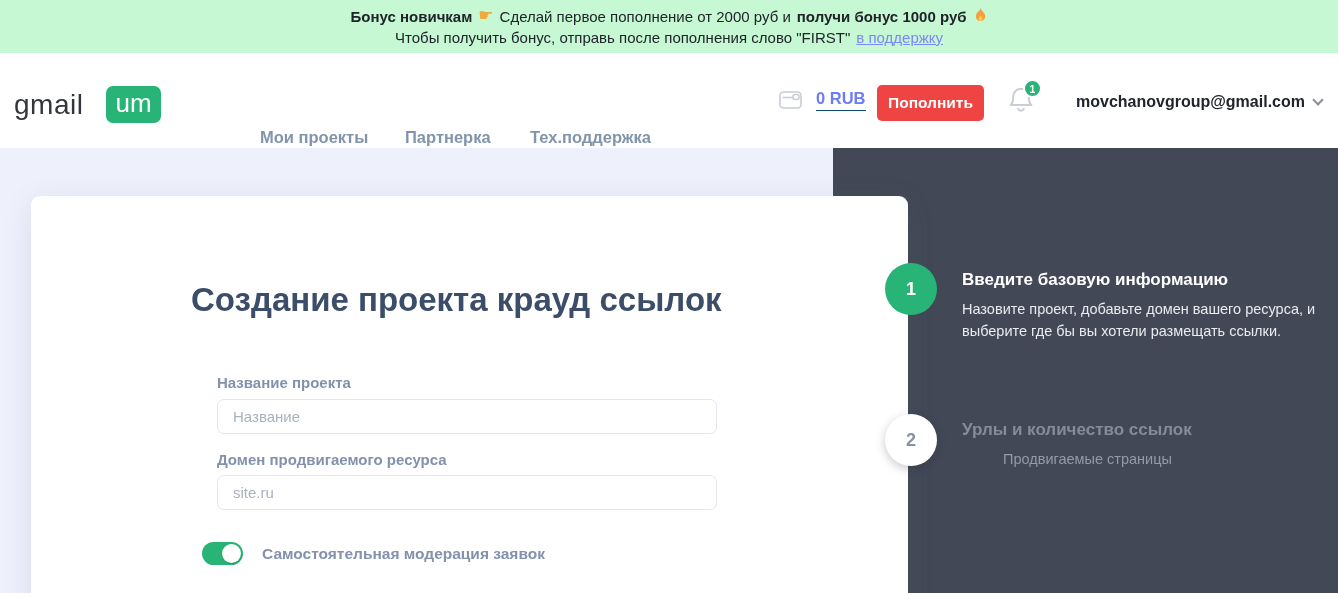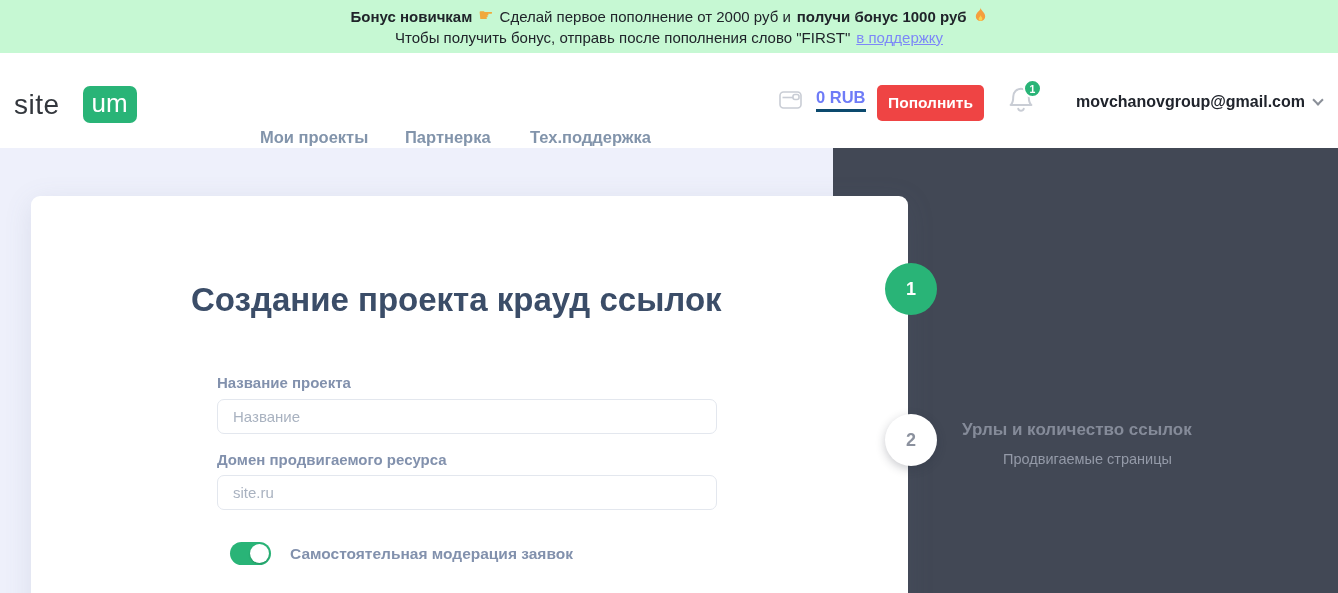--- a/index.html
+++ b/index.html
@@ -17,21 +17,21 @@
   .banner-link { color:#7d87f8; text-decoration:underline; cursor:pointer; }
 
   
   .header { position:absolute; left:0; top:53px; width:1338px; height:95px; background:#fff; }
   .logo { position:absolute; left:14px; top:33px; display:flex; align-items:center; cursor:pointer; }
   .logo-part1 { font-size:28px; color:#33373d; letter-spacing:0.5px; }
   .logo-part2 { margin-left:23px; background:#29b477; color:#fff; font-size:26px; line-height:1;
                 padding:4px 9px 7px 9px; border-radius:7px; }
   .nav-item { position:absolute; font-size:16.5px; font-weight:bold; color:#8294ab; cursor:pointer; white-space:nowrap; }
   .balance { position:absolute; left:778px; top:35px; display:flex; align-items:center; gap:12px; cursor:pointer; }
-  .balance-amount { font-size:16.5px; font-weight:bold; color:#6e7bf7; border-bottom:3px solid #0c4a6e; padding-bottom:2px; }
+  .balance-amount { font-size:16.5px; font-weight:bold; color:#6e7bf7; border-bottom:1px solid #0c4a6e; padding-bottom:2px; }
   .topup-btn { position:absolute; left:877px; top:32px; width:107px; height:36px; background:#ef4444;
                border:none; border-radius:5px; color:#fff; font-weight:bold; font-size:15.5px;
                font-family:inherit; cursor:pointer; }
   .bell-wrap { position:absolute; left:1006px; top:30px; width:34px; height:40px; cursor:pointer; }
   .bell-badge { position:absolute; right:-2px; top:-4px; width:19px; height:19px; background:#29b477;
                 border:2px solid #fff; border-radius:50%; color:#fff; font-size:10.5px; font-weight:bold;
                 display:flex; align-items:center; justify-content:center; }
   .account { position:absolute; left:1076px; top:40px; display:flex; align-items:center; gap:9px; cursor:pointer; }
   .account-email { font-size:16px; font-weight:bold; color:#20242c; }
   .chevron-down { width:8px; height:8px; border-right:2px solid #8a8f98; border-bottom:2px solid #8a8f98;
@@ -41,21 +41,21 @@
   .content { position:absolute; left:0; top:148px; width:1338px; height:445px; background:#eef0fb; }
   .dark-panel { position:absolute; left:833px; top:0; width:505px; height:445px; background:#424855; }
   .card { position:absolute; left:31px; top:48px; width:877px; height:560px; background:#fff;
           border-radius:9px; box-shadow:0 6px 28px rgba(95,105,140,0.13); z-index:1; }
   .card-title { position:absolute; left:160px; top:85px; font-size:33px; font-weight:bold; color:#3b4d68; }
   .field-label { position:absolute; left:186px; font-size:15px; font-weight:bold; color:#8291ad; }
   .text-input { position:absolute; left:186px; width:500px; height:35px; border:1px solid #e3e7ee;
                 border-radius:7px; padding:0 15px; font-size:15px; color:#5c6575; font-family:inherit;
                 background:#fff; outline:none; }
   .text-input::placeholder { color:#a9b2c0; }
-  .toggle-row { position:absolute; left:199px; top:346px; display:flex; align-items:center; gap:19px; }
+  .toggle-row { position:absolute; left:171px; top:346px; display:flex; align-items:center; gap:19px; }
   .toggle { position:relative; width:41px; height:23px; background:#29b477; border-radius:12px; cursor:pointer; }
   .toggle-knob { position:absolute; right:2px; top:2px; width:19px; height:19px; background:#fff;
                  border-radius:50%; box-shadow:0 1px 2px rgba(0,0,0,0.2); }
   .toggle-label { font-size:15.5px; font-weight:bold; color:#8291ad; }
 
   
   .step-circle { position:absolute; width:52px; height:52px; border-radius:50%; z-index:2;
                  display:flex; align-items:center; justify-content:center; font-size:18px; font-weight:bold; }
   .step-circle.active { left:885px; top:115px; background:#29b477; color:#fff; }
   .step-circle.inactive { left:885px; top:266px; background:#fff; color:#8b919e;
@@ -89,21 +89,21 @@
       </span>
     </div>
     <div class="banner-line">
       <span>Чтобы получить бонус, отправь после пополнения слово "FIRST"</span>
       <a class="banner-link">в поддержку</a>
     </div>
   </div>
 
   <div class="header">
     <div class="logo">
-      <span class="logo-part1">site</span>
+      <span class="logo-part1">gmail</span>
       <span class="logo-part2">um</span>
     </div>
 
     <span class="nav-item" style="left:260px; top:75px;">Мои проекты</span>
     <span class="nav-item" style="left:405px; top:75px;">Партнерка</span>
     <span class="nav-item" style="left:530px; top:75px;">Тех.поддержка</span>
     <span class="nav-item" style="left:260px; top:109px;">Вопросы и ответы</span>
 
     <div class="balance">
       <span>
@@ -148,20 +148,24 @@
 
       <div class="toggle-row">
         <div class="toggle">
           <div class="toggle-knob"></div>
         </div>
         <span class="toggle-label">Самостоятельная модерация заявок</span>
       </div>
     </div>
 
     <div class="step-circle active">1</div>
+    <div class="step-text first">
+      <div class="step-title">Введите базовую информацию</div>
+      <div class="step-desc">Назовите проект, добавьте домен вашего ресурса, и выберите где бы вы хотели размещать ссылки.</div>
+    </div>
 
     <div class="step-circle inactive">2</div>
     <div class="step-text second">
       <div class="step-title">Урлы и количество ссылок</div>
       <div class="step-desc">Продвигаемые страницы</div>
     </div>
   </div>
 
 </div>
 

